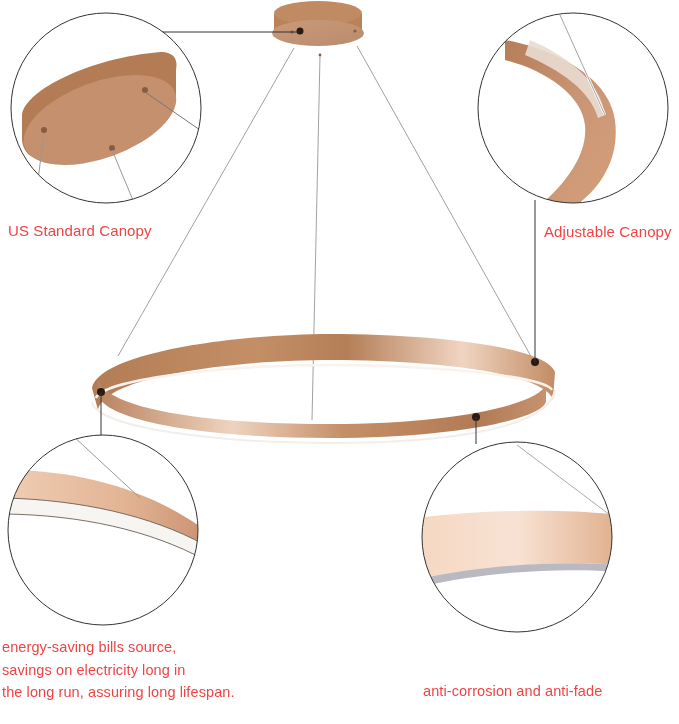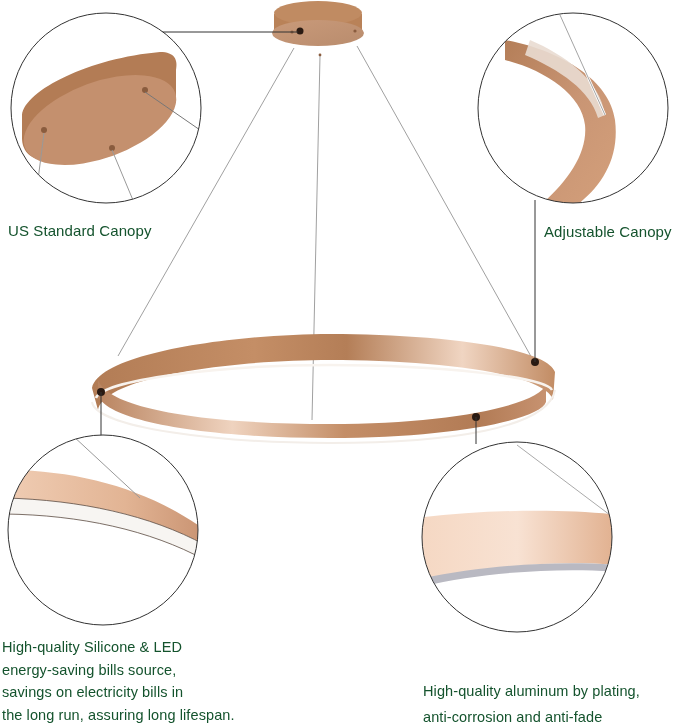--- a/index.html
+++ b/index.html
@@ -1,20 +1,20 @@
 <!DOCTYPE html>
 <html><head>
   <meta charset="utf-8">
   <style>
     html, body { margin: 0; padding: 0; background: #ffffff; }
     body { width: 679px; height: 724px; position: relative; overflow: hidden;
            font-family: "Liberation Sans", "DejaVu Sans", sans-serif; color: #111; }
     .stage { position: absolute; left: 0; top: 0; width: 679px; height: 724px; }
     svg.art { position: absolute; left: 0; top: 0; }
-    .label { position: absolute; font-size: 15px; line-height: 22px; color: #14532d; letter-spacing: 0.1px; }
+    .label { position: absolute; font-size: 15px; line-height: 22px; color: #ef4444; letter-spacing: 0.1px; }
     #lbl-canopy { left: 8px; top: 220px; }
     #lbl-strings { left: 544px; top: 221px; }
     #lbl-silicone { left: 2px; top: 636px; font-size: 14.5px; line-height: 22.5px; }
     #lbl-alum { left: 423px; top: 678px; font-size: 14.5px; line-height: 26px; }
     .line { display: block; white-space: nowrap; }
   </style>
 </head>
 <body>
 
 <div class="stage">
@@ -157,23 +157,21 @@
         <line x1="517" y1="445" x2="610" y2="515" stroke="#aaa" stroke-width="1"></line>
       </g>
       <circle cx="517" cy="537" r="95" fill="none" stroke="#333" stroke-width="1"></circle>
     </g>
   </svg>
 
   <div id="lbl-canopy" class="label">US Standard Canopy</div>
   <div id="lbl-strings" class="label">Adjustable Canopy</div>
 
   <div id="lbl-silicone" class="label">
-    <span class="line">High-quality Silicone &amp; LED</span>
     <span class="line">energy-saving bills source,</span>
-    <span class="line">savings on electricity bills in</span>
+    <span class="line">savings on electricity long in</span>
     <span class="line">the long run, assuring long lifespan.</span>
   </div>
 
   <div id="lbl-alum" class="label">
-    <span class="line">High-quality aluminum by plating,</span>
     <span class="line">anti-corrosion and anti-fade</span>
   </div>
 </div>
 
 </body></html>

